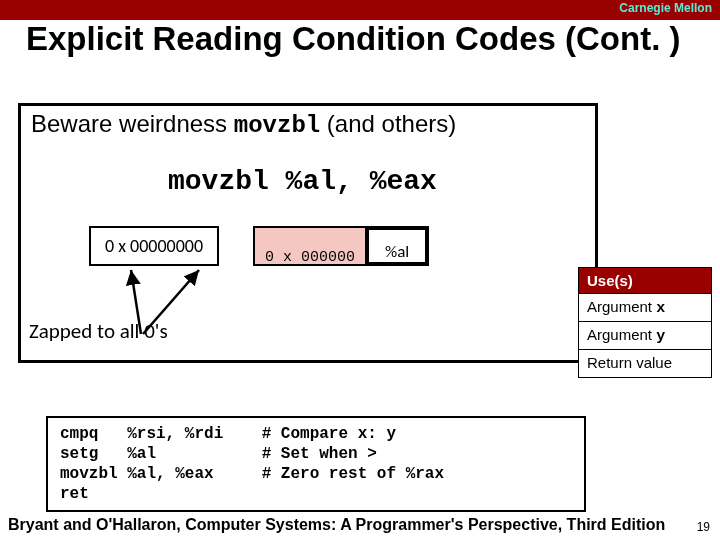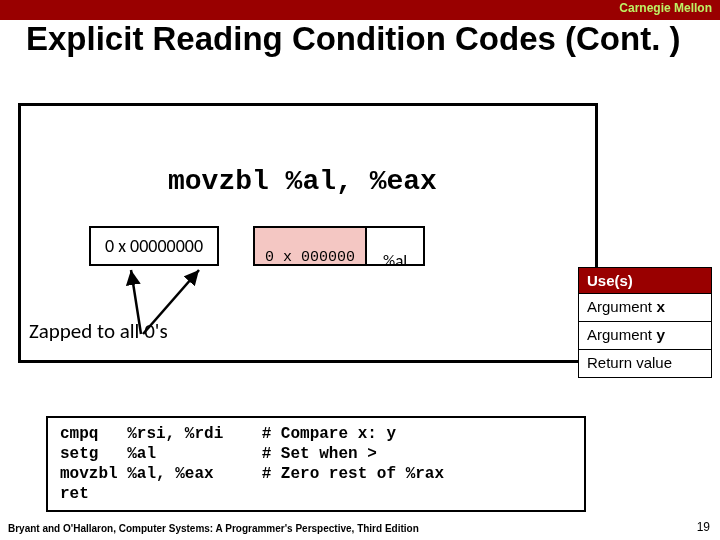--- a/index.html
+++ b/index.html
@@ -1,58 +1,61 @@
 <!DOCTYPE html>
 <html><head>
 <meta charset="utf-8">
 <style>
   * { margin: 0; padding: 0; box-sizing: border-box; }
   body { font-family: Arial, sans-serif; width: 720px; height: 540px; position: relative; background: #fff; overflow: hidden; }
 
   .topstripe { position: absolute; top: 0; left: 0; right: 0; height: 20px; background: #990000; }
-  .topstripe .brand { position: absolute; right: 8px; top: 1px; color: #bef264; font-size: 12px; font-weight: bold; }
+  .topstripe .brand { position: absolute; right: 8px; top: 1px; color: #5eead4; font-size: 12px; font-weight: bold; }
 
   .title { position: absolute; top: 20px; left: 26px; right: 20px; font-size: 33px; font-weight: bold; color: #000; line-height: 1.15; }
 
   .bwbox { position: absolute; top: 103px; left: 18px; width: 580px; height: 260px; border: 3px solid #000; background: #fff; }
   .bwbox .subhead { position: absolute; top: 4px; left: 10px; font-size: 24px; color: #000; }
   .bwbox .subhead .mono { font-family: "Courier New", monospace; font-weight: bold; }
 
   .instr { position: absolute; top: 60px; left: 100px; font-family: "Courier New", monospace; font-weight: bold; font-size: 28px; color: #000; margin-left: 47px; }
 
   .rowboxes { position: absolute; top: 120px; left: 68px; height: 40px; }
   .cell1 { display: inline-block; vertical-align: top; border: 2px solid #000; height: 40px; line-height: 36px; padding: 0 14px; font-size: 18px; font-family: Calibri, Arial, sans-serif; background: #fff; }
   .gap { display: inline-block; width: 34px; }
   .cell2 { display: inline-block; vertical-align: top; border: 2px solid #000; border-right: none; height: 40px; line-height: 36px; padding: 12px 10px; font-size: 15px; font-family: Liberation Mono, monospace; background: #f4c7c3; }
-  .cell3 { display: inline-block; vertical-align: top; border: 2px solid #000000; height: 40px; line-height: 36px; padding: 15px 16px; font-size: 17px; font-family: Calibri, Arial, sans-serif; background: #fff; }
+  .cell3 { display: inline-block; vertical-align: top; border: 4px solid #000000; height: 40px; line-height: 36px; padding: 4px 16px; font-size: 17px; font-family: Calibri, Arial, sans-serif; background: #fff; }
 
   .arrows { position: absolute; top: 160px; left: 100px; width: 120px; height: 70px; pointer-events: none; }
 
   .zapped { position: absolute; top: 212px; left: 8px; font-size: 21px; font-family: Calibri, Arial, sans-serif; color: #000; }
 
   .rtable { position: absolute; top: 267px; right: 8px; width: 134px; border-collapse: collapse; font-size: 15px; }
   .rtable th { background: #990000; color: #fff; text-align: left; padding: 4px 8px; border: 1px solid #000; font-weight: bold; }
   .rtable td { border: 1px solid #000; padding: 4px 8px; background: #fff; }
   .rtable .mono { font-family: "Courier New", monospace; font-weight: bold; }
 
   .codebox { position: absolute; top: 416px; left: 46px; width: 540px; border: 2px solid #000; padding: 6px 12px; font-family: "Courier New", monospace; font-weight: bold; font-size: 16px; line-height: 1.25; white-space: pre; background: #fff; }
 
-  .footer { position: absolute; bottom: 6px; left: 8px; font-size: 10px; font-weight: bold; color: #000; }
+  .footer { position: absolute; bottom: 6px; left: 8px; font-size: 16px; font-weight: bold; color: #000; }
   .pagenum { position: absolute; bottom: 6px; right: 10px; font-size: 12px; color: #000; margin-top: 48px; }
 </style>
 </head>
 <body>
 
 <div class="topstripe">
   <span class="brand">Carnegie Mellon</span>
 </div>
 
 <div class="title">Explicit Reading Condition Codes (Cont. )</div>
 
 <div class="bwbox">
+  <div class="subhead">
+    <span>Beware weirdness </span><span class="mono">movzbl</span><span> (and others)</span>
+  </div>
 
   <div class="instr">movzbl %al, %eax</div>
 
   <div class="rowboxes">
     <span class="cell1">0 x 00000000</span><span class="gap"></span><span class="cell2">0 x 000000</span><span class="cell3">%al</span>
   </div>
 
   <svg class="arrows" viewBox="0 0 120 70">
     <defs>
       <marker id="ah" markerWidth="8" markerHeight="8" refX="6" refY="3" orient="auto">

